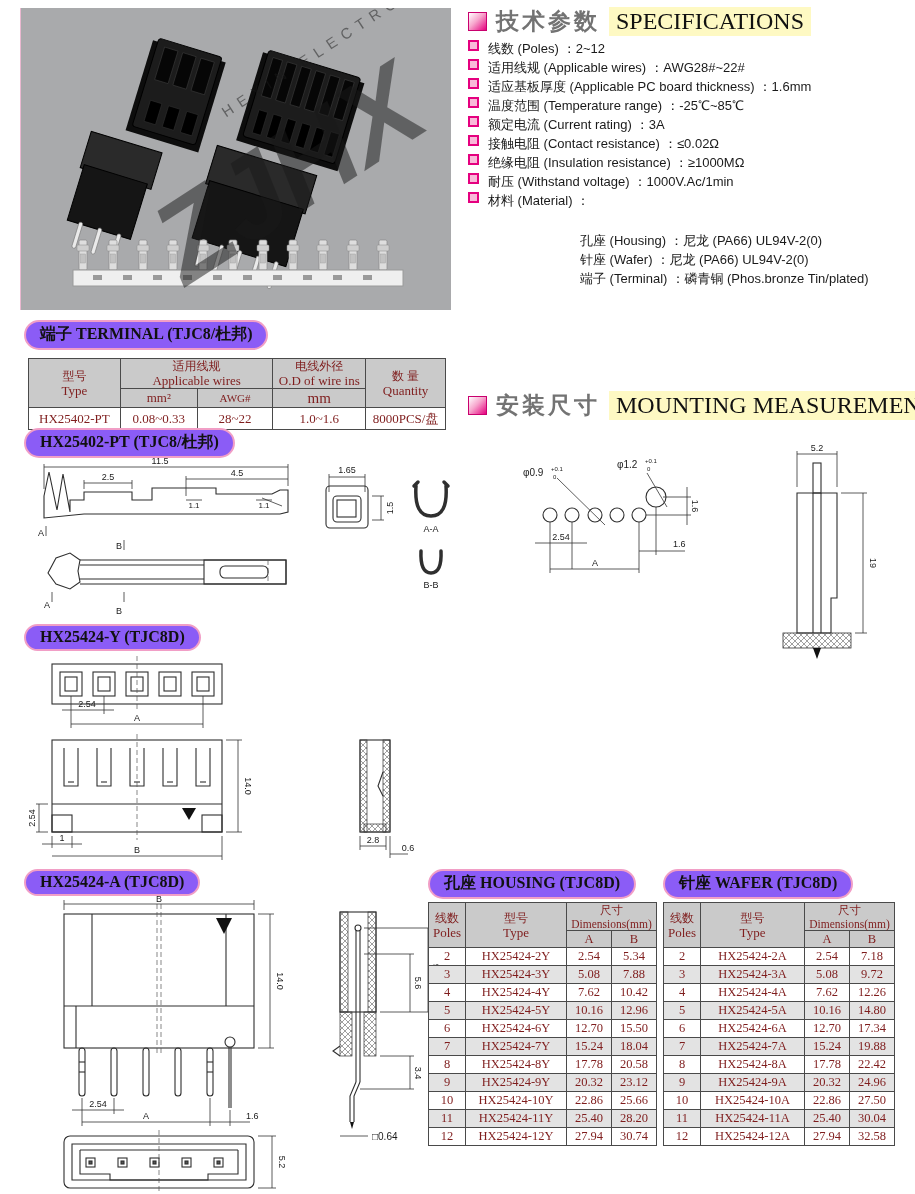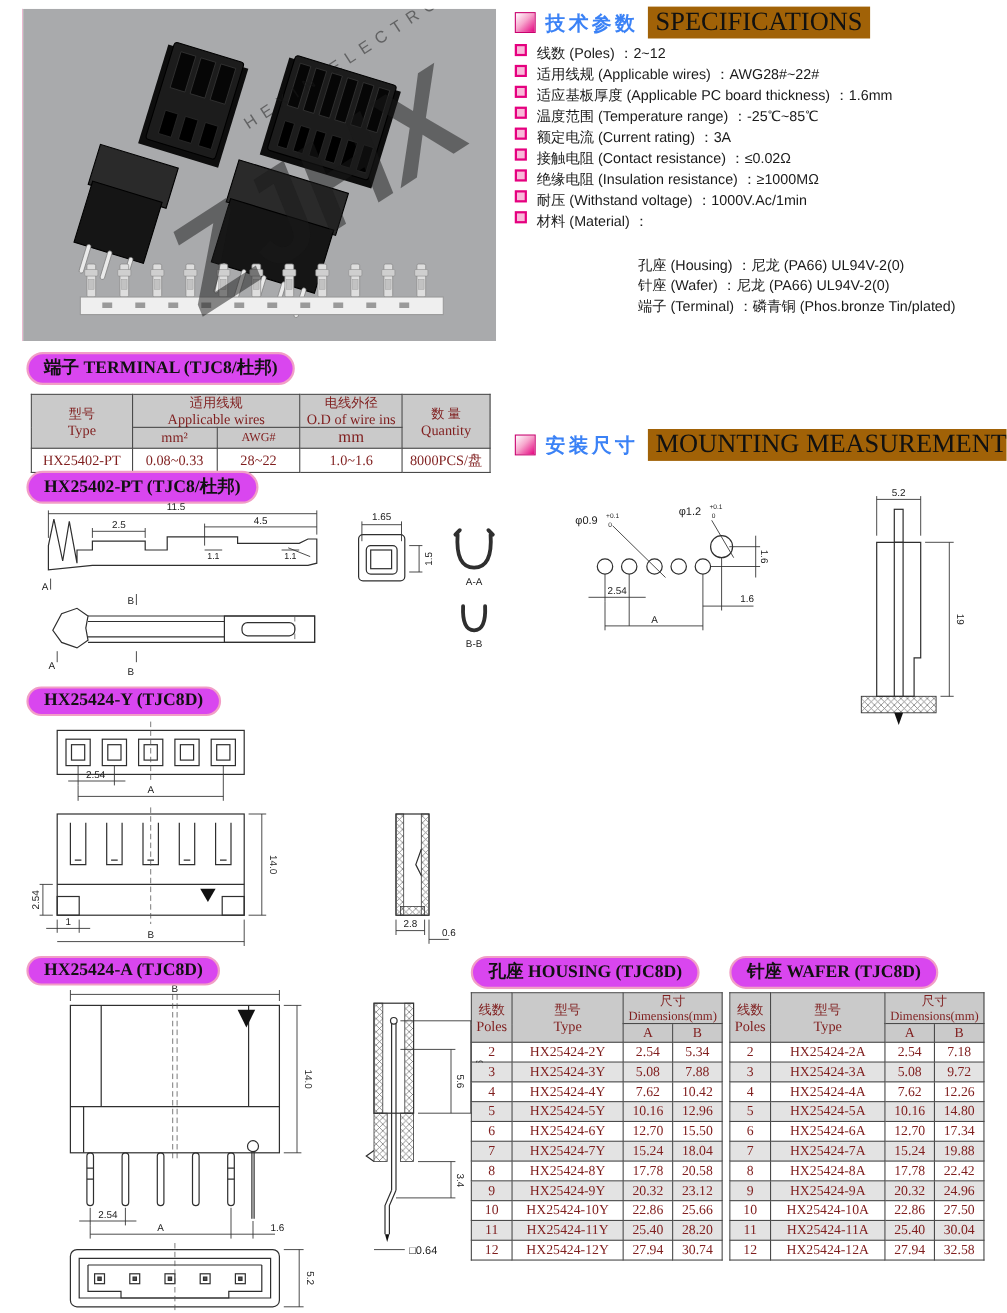--- a/index.html
+++ b/index.html
@@ -3,25 +3,25 @@
 <meta charset="utf-8">
 <style>
   html,body{margin:0;padding:0;}
   body{width:915px;height:1194px;position:relative;background:#fff;overflow:hidden;
        font-family:"Liberation Sans",sans-serif;color:#1a1a1a;}
   .abs{position:absolute;}
   
   .sec-head{position:absolute;display:flex;align-items:center;gap:9px;white-space:nowrap;}
   .sec-sq{width:17px;height:17px;border:1px solid #c9006e;flex:none;
           background:linear-gradient(135deg,#ffffff 0%,#f7a6cd 45%,#e5007f 100%);}
-  .sec-cn{font-weight:bold;font-size:18px;color:#3b82f6;letter-spacing:3px;}
+  .sec-cn{font-weight:bold;font-size:23px;color:#737373;letter-spacing:3px;}
   .sec-en{font-family:"Liberation Serif",serif;font-size:24px;color:#111;
-          background:#a16207;padding:0 7px;line-height:29px;}
+          background:#fef9c3;padding:0 7px;line-height:29px;}
   
-  .pill{position:absolute;border:2px solid #f19ec6;border-radius:16px;background:#d946ef;
+  .pill{position:absolute;border:2px solid #f19ec6;border-radius:16px;background:#8b5cf6;
         padding:2px 14px 3px;font-family:"Liberation Serif",serif;font-weight:bold;
         font-size:16px;color:#111;white-space:nowrap;}
   
   .spec-list{position:absolute;left:468px;top:40px;width:447px;}
   .spec-item{display:flex;align-items:flex-start;height:19px;font-size:13px;}
   .bullet{width:7px;height:7px;border:2px solid #e5007f;background:#f9b9d9;
           margin-right:9px;flex:none;}
   .mat-line{display:flex;align-items:center;height:19px;font-size:13px;padding-left:92px;}
   .spec-label{margin-right:4px;}
   

